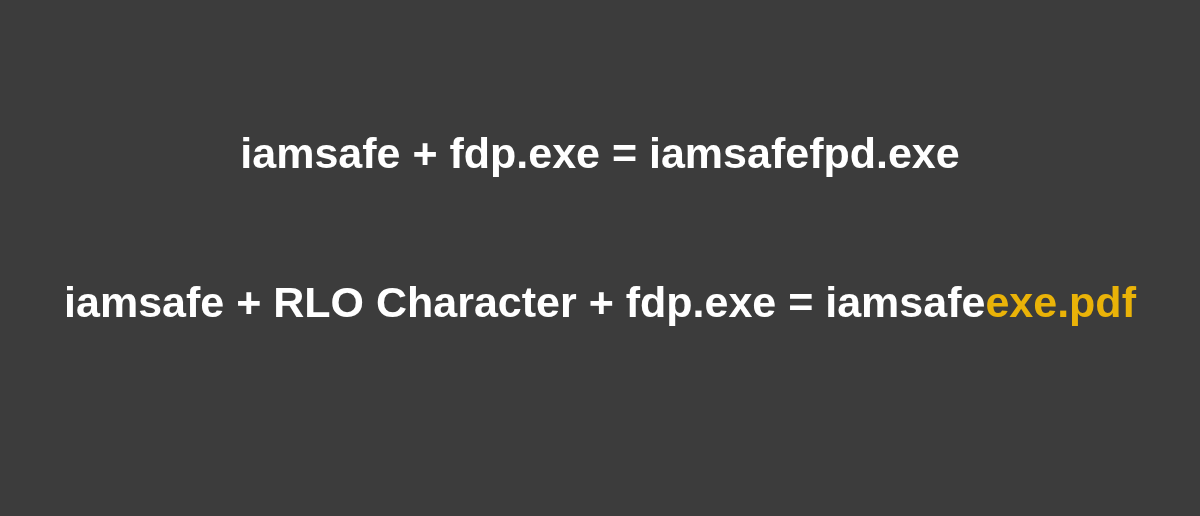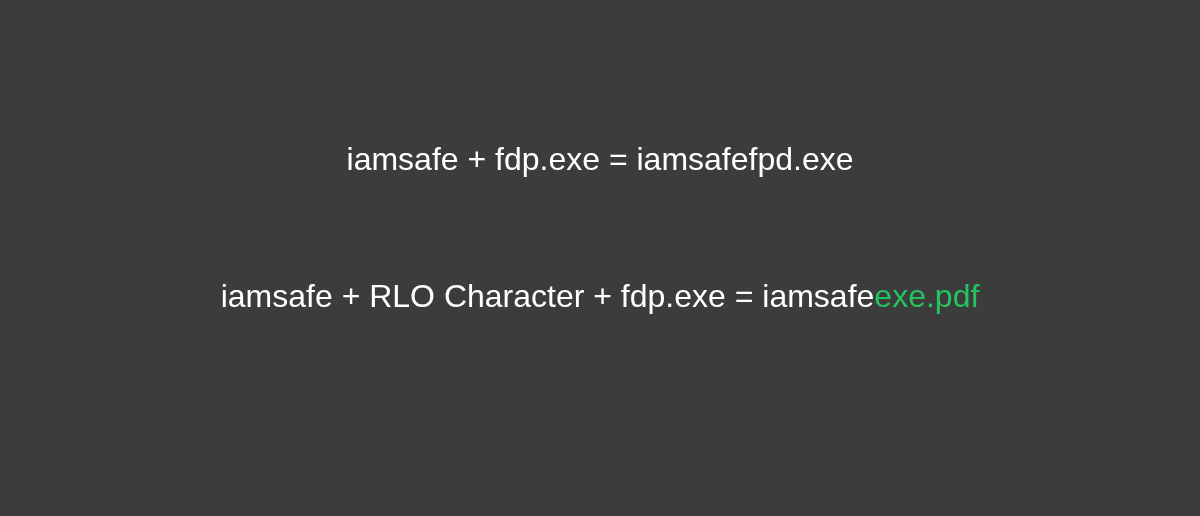--- a/index.html
+++ b/index.html
@@ -13,26 +13,27 @@
       background-color: #3c3c3c;
       font-family: Arial, Helvetica, sans-serif;
       display: flex;
       flex-direction: column;
       justify-content: center;
       align-items: center;
       gap: 100px;
       padding-bottom: 60px;
     }
     .line {
-      font-size: 32px;
+      font-size: 43px;
       color: #ffffff;
       white-space: nowrap;
+      font-weight: bold;
     }
     .highlight {
-      color: #22c55e;
+      color: #eab308;
     }
   </style>
 </head>
 <body>
 
 <div class="line">
   <span>iamsafe + fdp.exe = iamsafefpd.exe</span>
 </div>
 
 <div class="line">

